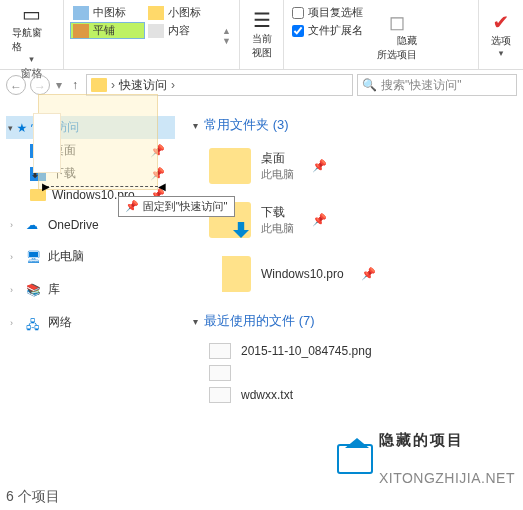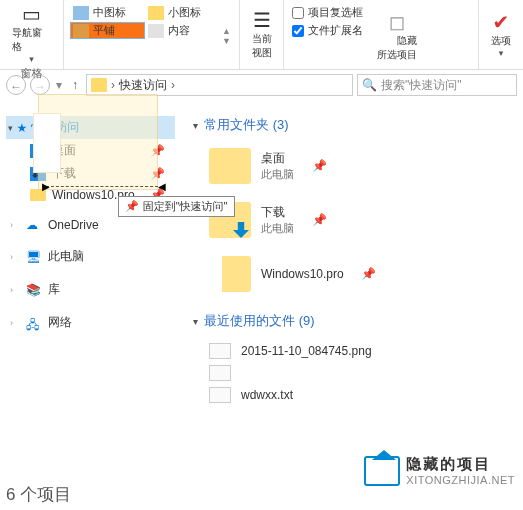--- a/index.html
+++ b/index.html
@@ -8,21 +8,21 @@
 
 .ribbon { background: #fff; height: 70px; display: flex; border-bottom: 1px solid #ddd; }
 .rgroup { border-right: 1px solid #e0e0e0; padding: 2px 6px 0 6px; display: flex; flex-direction: column; position: relative; }
 .rgroup .items { display: flex; flex: 1; }
 .rgroup .glabel { text-align: center; color: #666; font-size: 11px; padding: 2px 0; }
 .btncol { display: flex; flex-direction: column; justify-content: center; align-items: center; padding: 0 6px; cursor: pointer; }
 .btncol .big { font-size: 20px; line-height: 24px; }
 .btncol .txt { font-size: 10px; }
 .rows3 { display: flex; flex-direction: column; gap: 1px; padding-top: 2px; }
 .rows3 .row { display: flex; align-items: center; gap: 4px; padding: 1px 3px; cursor: pointer; font-size: 11px; }
-.rows3 .row.sel { background: #f97316; border: 1px solid #7ab6e0; padding: 0 2px; }
+.rows3 .row.sel { background: #bef264; border: 1px solid #7ab6e0; padding: 0 2px; }
 .rows3 .row .ic { width: 16px; height: 14px; display: inline-block; }
 .chkrow { display: flex; align-items: center; gap: 4px; font-size: 11px; padding: 1px 2px; }
 .chkrow input { width: 12px; height: 12px; }
 
 
 .addr { display: flex; align-items: center; height: 30px; padding: 0 6px; gap: 4px; }
 .navarrow { width: 20px; height: 20px; border-radius: 50%; border: 1px solid #bbb; display: flex; align-items: center; justify-content: center; color: #888; }
 .addr .uparrow { color: #555; padding: 0 4px; }
 .breadcrumb { flex: 1; border: 1px solid #ccc; height: 22px; display: flex; align-items: center; padding: 0 4px; gap: 4px; font-size: 12px; }
 .breadcrumb .fic { width: 16px; height: 14px; background: #ffd96a; border-radius: 1px; }
@@ -47,36 +47,36 @@
 .folderitem { display: flex; align-items: center; gap: 10px; padding: 4px 0 14px 16px; }
 .folderitem .bigfolder { width: 42px; height: 36px; background: #ffe28a; border-radius: 3px; position: relative; }
 .folderitem .bigfolder.dl::after { content:""; position:absolute; right:2px; bottom:0; width:16px; height:16px; background:#0288d1; clip-path: polygon(30% 0,70% 0,70% 50%,100% 50%,50% 100%,0 50%,30% 50%); }
 .folderitem .bigfolder.pro { background: linear-gradient(90deg,#fff 0 30%,#ffe28a 30%); }
 .folderitem .meta .t { font-size: 12px; }
 .folderitem .meta .s { font-size: 11px; color: #777; }
 .folderitem .pin { color: #888; padding-left: 8px; }
 .fileitem { display: flex; align-items: center; gap: 10px; padding: 3px 0 3px 16px; font-size: 12px; }
 .fileitem .fic2 { width: 22px; height: 16px; border: 1px solid #ccc; background: #fafafa; }
 
-.status { position: absolute; bottom: 4px; left: 6px; font-size: 17px; color: #555; }
+.status { position: absolute; bottom: 4px; left: 6px; font-size: 14px; color: #555; }
 
 
 .ghost { position: absolute; left: 38px; top: 94px; width: 120px; height: 96px; background: rgba(255, 244, 200, 0.5); border: 1px solid #dcb35c66; pointer-events: none; }
 .ghost::before { content:""; position:absolute; left:-6px; top:18px; width:26px; height:58px; background:#fff; border:1px solid #dcb35c55; }
 .tooltip { position: absolute; left: 118px; top: 196px; background: #fff; border: 1px solid #888; padding: 2px 6px; font-size: 11px; display: flex; align-items: center; gap: 4px; }
 .tooltip .pinic { color: #0066cc; }
 .dragline { position: absolute; left: 46px; top: 186px; width: 112px; border-top: 1px dashed #555; }
 .dragcaret { position: absolute; left: 42px; top: 181px; font-size: 10px; color: #000; }
 .dragcaret2 { position: absolute; left: 158px; top: 181px; font-size: 10px; color: #000; }
 
 .watermark { position: absolute; right: 8px; bottom: 24px; display: flex; align-items: center; gap: 6px; font-family: Arial; }
 .watermark .logo { width: 36px; height: 30px; border: 2px solid #0288d1; border-radius: 3px; position: relative; }
 .watermark .logo::before { content:""; position:absolute; top:-8px; left:6px; width:0; height:0; border-left:12px solid transparent; border-right:12px solid transparent; border-bottom:10px solid #0288d1; }
 .watermark .text .cn { font-weight: bold; font-size: 15px; letter-spacing: 2px; color: #333; }
-.watermark .text .en { font-size: 11px; color: #888; letter-spacing: 0.5px; }
+.watermark .text .en { font-size: 14px; color: #888; letter-spacing: 0.5px; margin-top: 20px; }
 
 .ic-mid { background: linear-gradient(#8fc0e8,#8fc0e8); }
 .ic-large { background: linear-gradient(#ffd96a,#ffd96a); }
 .ic-tiles { background: #d94; }
 </style>
 </head>
 <body>
 
 <div class="ribbon">
   <div class="rgroup" style="width:64px">
@@ -251,21 +251,21 @@
     <div class="folderitem">
       <div class="bigfolder pro"></div>
       <div class="meta">
         <div class="t">Windows10.pro</div>
       </div>
       <span class="pin">📌</span>
     </div>
 
     <div class="section-head">
       <span class="chev">▾</span>
-      <span>最近使用的文件 (9)</span>
+      <span>最近使用的文件 (7)</span>
     </div>
     <div class="fileitem">
       <div class="fic2"></div>
       <span>2015-11-10_084745.png</span>
     </div>
     <div class="fileitem">
       <div class="fic2"></div>
     </div>
     <div class="fileitem">
       <div class="fic2"></div>

